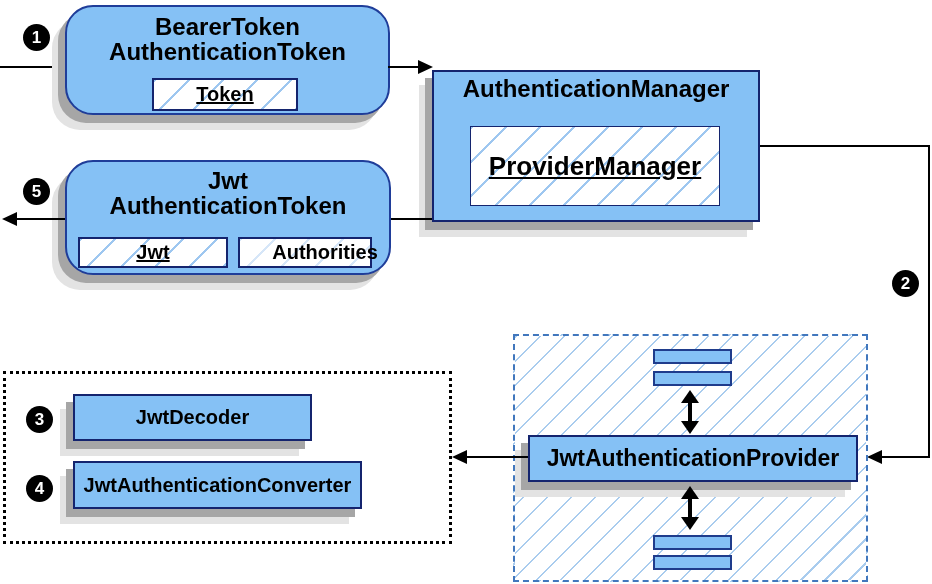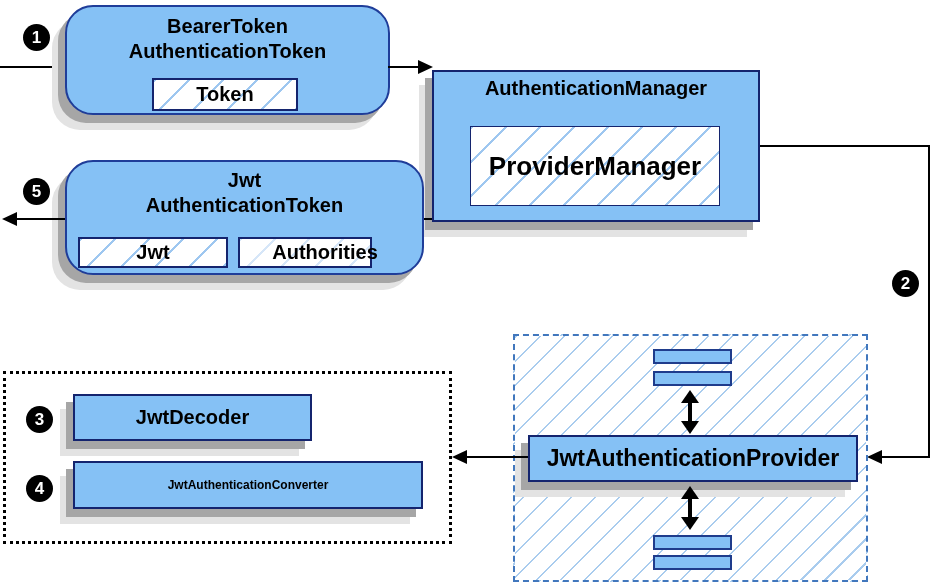--- a/index.html
+++ b/index.html
@@ -16,34 +16,35 @@
   }
 
   
   .node {
     position: absolute;
     background: #85C1F5;
     border: 2px solid #14246E;
     box-shadow: -7px 8px 0 0 #A6A6A6, -13px 15px 0 0 #E3E3E3;
   }
   .rounded { border-radius: 28px; border-color: #1F3D99; }
-  .node-title { text-align: center; font-size: 20px; line-height: 25px; }
+  .node-title { text-align: center; font-size: 24px; line-height: 25px; }
   .flexcenter { display: flex; align-items: center; justify-content: center; }
 
   
   .chip {
     position: absolute;
     background-color: #fff;
     border: 2px solid #14246E;
     display: flex; align-items: center; justify-content: center;
     font-size: 20px;
   }
   .hatch-strong {
     background-image: repeating-linear-gradient(135deg,
       #9EC7F0 0px, #9EC7F0 2px, transparent 2px, transparent 24px);
+    text-decoration: underline;
   }
   .hatch-faint {
     background-image: repeating-linear-gradient(135deg,
       #D6E6F8 0px, #D6E6F8 2px, transparent 2px, transparent 24px);
   }
 
   
   .providers-box {
     position: absolute;
     left: 513px; top: 334px; width: 355px; height: 248px;
@@ -125,21 +126,21 @@
   <div class="line" style="left:388px; top:66px; width:32px; height:2px;"></div>
   <div class="head-right" style="left:418px; top:60px;"></div>
 
   <div class="node" style="left:432px; top:70px; width:328px; height:152px;">
     <div class="node-title" style="padding-top:4px;">AuthenticationManager</div>
     <div class="chip hatch-strong" style="left:36px; top:54px; width:250px; height:80px; border-width:1px; font-size:26px;">ProviderManager</div>
   </div>
 
   <div class="line" style="left:388px; top:218px; width:44px; height:2px;"></div>
 
-  <div class="node rounded" style="left:65px; top:160px; width:359px; height:115px;">
+  <div class="node rounded" style="left:65px; top:160px; width:326px; height:115px;">
     <div class="node-title" style="padding-top:6px;">
       <div>Jwt</div>
       <div>AuthenticationToken</div>
     </div>
     <div class="chip hatch-strong" style="left:11px; top:75px; width:150px; height:31px;">Jwt</div>
     <div class="chip hatch-faint" style="left:171px; top:75px; width:134px; height:31px;padding-left:40px;">Authorities</div>
   </div>
 
   <div class="line" style="left:16px; top:218px; width:49px; height:2px;"></div>
   <div class="head-left" style="left:2px; top:212px;"></div>
@@ -175,16 +176,16 @@
   <div class="pbar" style="left:653px; top:555px;"></div>
 
   <div class="line" style="left:466px; top:456px; width:62px; height:2px;"></div>
   <div class="head-left" style="left:452px; top:450px;"></div>
 
   <div class="dotted-box"></div>
 
   <div class="node flexcenter" style="left:73px; top:394px; width:239px; height:47px; font-size:20px;">JwtDecoder</div>
   <div class="step-circle" style="left:26px; top:406px;">3</div>
 
-  <div class="node flexcenter" style="left:73px; top:461px; width:350px; height:48px; font-size:12px;">JwtAuthenticationConverter</div>
+  <div class="node flexcenter" style="left:73px; top:461px; width:289px; height:48px; font-size:20px;">JwtAuthenticationConverter</div>
   <div class="step-circle" style="left:26px; top:475px;">4</div>
 
 </div>
 
 </body></html>

